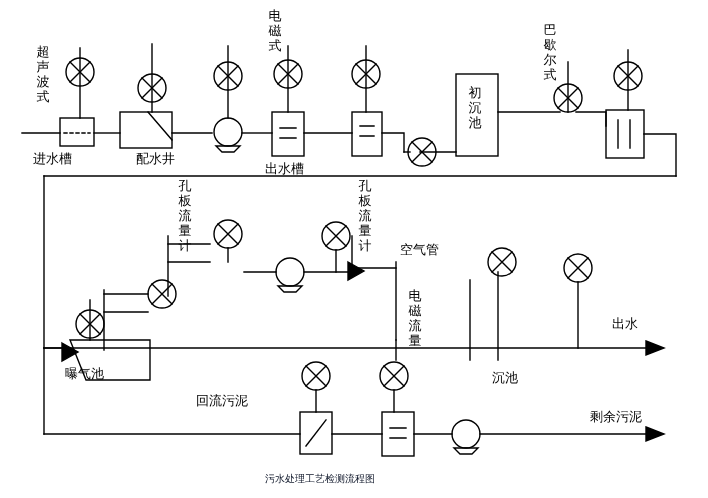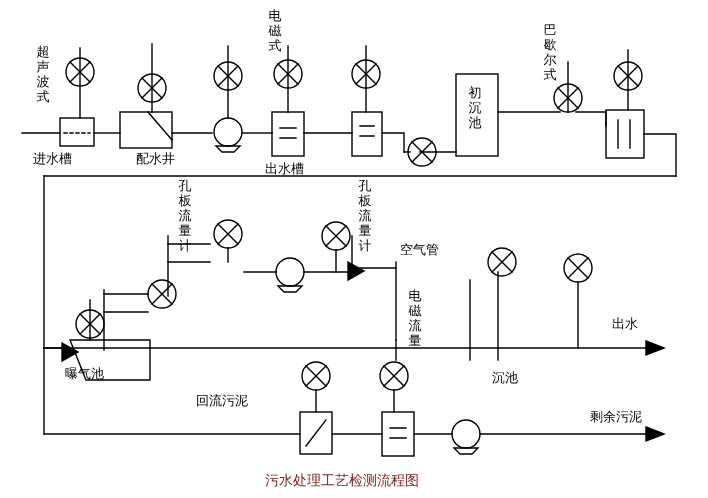--- a/index.html
+++ b/index.html
@@ -1,21 +1,21 @@
 <!DOCTYPE html>
 <html><head>
 <meta charset="utf-8">
 <style>
   html,body{margin:0;padding:0;background:#ffffff;}
   body{font-family:"DejaVu Sans","Liberation Sans",sans-serif;}
   #stage{position:relative;width:708px;height:498px;background:#fff;overflow:hidden;}
   #svgroot{position:absolute;left:0;top:0;width:708px;height:498px;}
   .lbl{position:absolute;font-size:13px;color:#000;line-height:14px;white-space:pre;}
   .vlbl{position:absolute;font-size:13px;color:#000;line-height:15px;width:14px;text-align:center;white-space:pre-wrap;}
-  .caption{position:absolute;font-size:14px;color:#7f1d1d;}
+  .caption{position:absolute;font-size:10px;color:#0f172a;}
 </style>
 </head>
 <body>
 
 <div id="stage">
 
   <svg id="svgroot" viewBox="0 0 708 498">
     <g fill="none" stroke="#000" stroke-width="1.4" stroke-linecap="square">
 
       <path d="M22,133 L60,133"></path>

